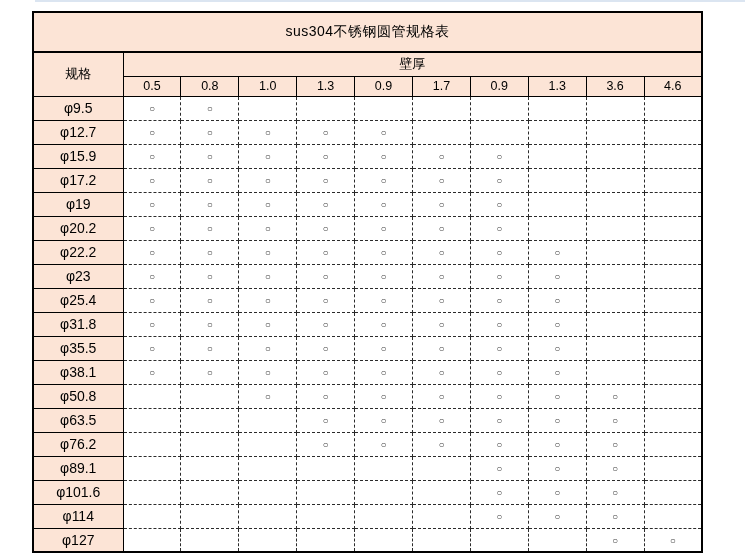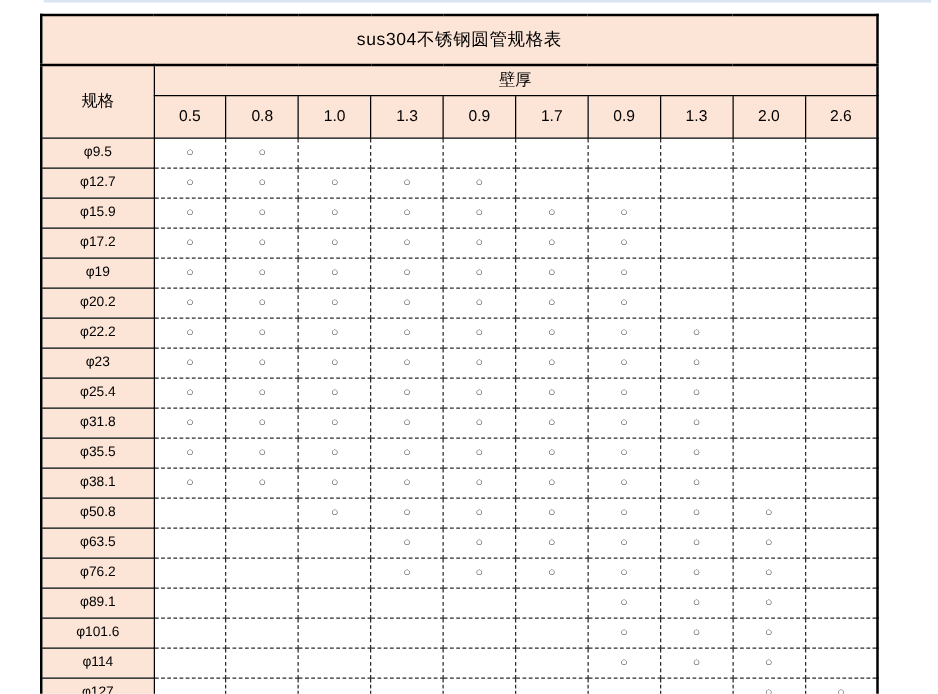--- a/index.html
+++ b/index.html
@@ -20,38 +20,38 @@
     background:var(--accent-line);
   }
   table.spec-table{
     position:absolute;left:32px;top:11px;
     width:671px;border-collapse:collapse;table-layout:fixed;
     border:2px solid var(--border-color);
   }
   col.spec-col{width:90px;}
   tr.title-row{height:40px;}
   tr.header-row-1{height:24px;}
-  tr.header-row-2{height:34px;}
+  tr.header-row-2{height:20px;}
   tr.data-row{height:24px;}
   th,td{padding:0;vertical-align:middle;text-align:center;overflow:hidden;}
   th.table-title{
     background:var(--header-fill);
     border-bottom:2px solid var(--border-color);
     font-size:14px;font-weight:normal;letter-spacing:.5px;
   }
   th.spec-header,th.thickness-header,th.thick-val{
     background:var(--header-fill);
     border:1px solid var(--border-color);
     font-size:13px;font-weight:normal;
   }
   th.thick-val{font-size:12.5px;}
   td.spec-cell{
     background:var(--header-fill);
     border:1px solid var(--border-color);
-    font-size:11px;
+    font-size:14px;
   }
   td.avail-cell{
     background:#ffffff;
     border:1px dashed var(--dash-color);
   }
   span.marker{
     display:inline-block;font-size:10px;line-height:1;color:var(--marker-color);
     transform:translateY(-1px);
   }
 </style>
@@ -74,22 +74,22 @@
     </tr>
     <tr class="header-row-2" id="thickness-row">
         <th class="thick-val">0.5</th>
         <th class="thick-val">0.8</th>
         <th class="thick-val">1.0</th>
         <th class="thick-val">1.3</th>
         <th class="thick-val">0.9</th>
         <th class="thick-val">1.7</th>
         <th class="thick-val">0.9</th>
         <th class="thick-val">1.3</th>
-        <th class="thick-val">2.0</th>
-        <th class="thick-val">2.6</th>
+        <th class="thick-val">3.6</th>
+        <th class="thick-val">4.6</th>
       </tr>
   </thead>
   <tbody id="table-body">
       <tr class="data-row">
         <td class="spec-cell">φ9.5</td>
         <td class="avail-cell"><span class="marker">○</span></td>
         <td class="avail-cell"><span class="marker">○</span></td>
         <td class="avail-cell"></td>
         <td class="avail-cell"></td>
         <td class="avail-cell"></td>

